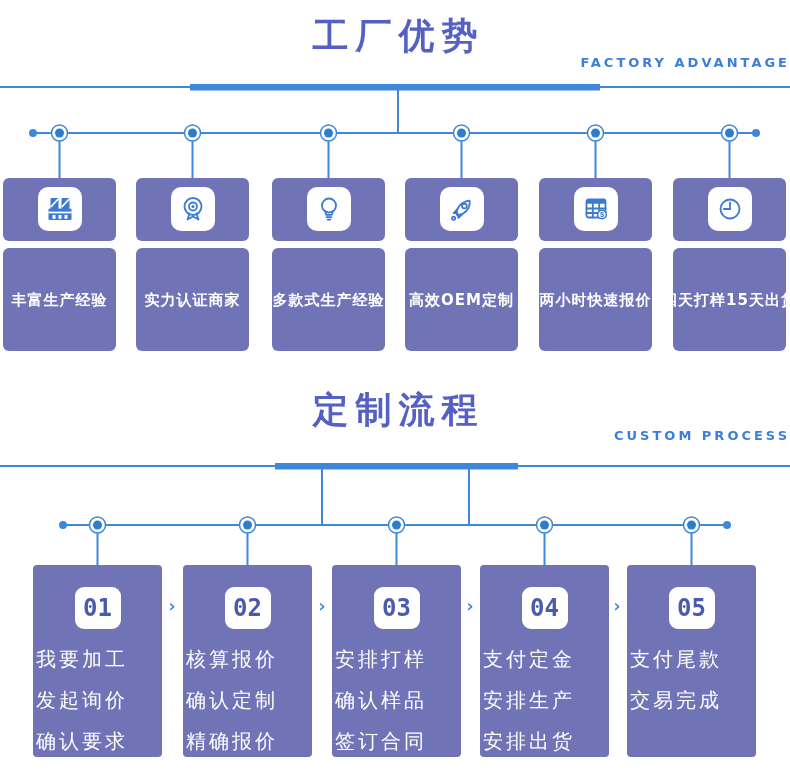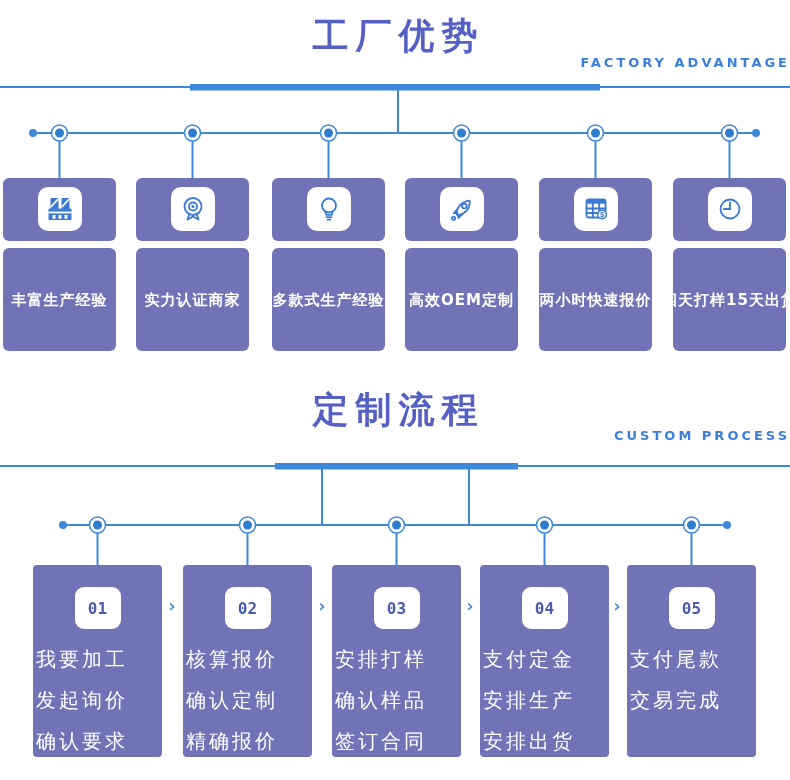--- a/index.html
+++ b/index.html
@@ -51,21 +51,21 @@
     color:var(--card-text-white,#fff);font-size:15px;font-weight:bold;
     letter-spacing:1px;line-height:30px;text-align:center;white-space:nowrap;
   }
   .stepcard{
     position:absolute;top:565px;width:129px;height:192px;border-radius:4px;
     background:var(--card-purple,#7074b7);text-align:center;
   }
   .stepnum{
     width:46px;height:42px;border-radius:9px;background:#ffffff;margin:22px auto 0 auto;
     display:flex;align-items:center;justify-content:center;
-    font-size:16px;font-weight:bold;color:var(--step-number-blue,#4a5bad);
+    font-size:24px;font-weight:bold;color:var(--step-number-blue,#4a5bad);
     font-family:"DejaVu Sans Mono","Liberation Mono",monospace;
   }
   .steplines{margin-top:10px;}
   .stepline{
     color:var(--card-text-white,#fff);font-size:20px;font-weight:normal;
     letter-spacing:3px;text-indent:3px;line-height:41px;text-align:left;white-space:nowrap;
   }
   .chev{
     position:absolute;top:596px;width:14px;text-align:center;
     color:var(--connector-blue,#3f88d9);font-size:17px;font-weight:bold;

